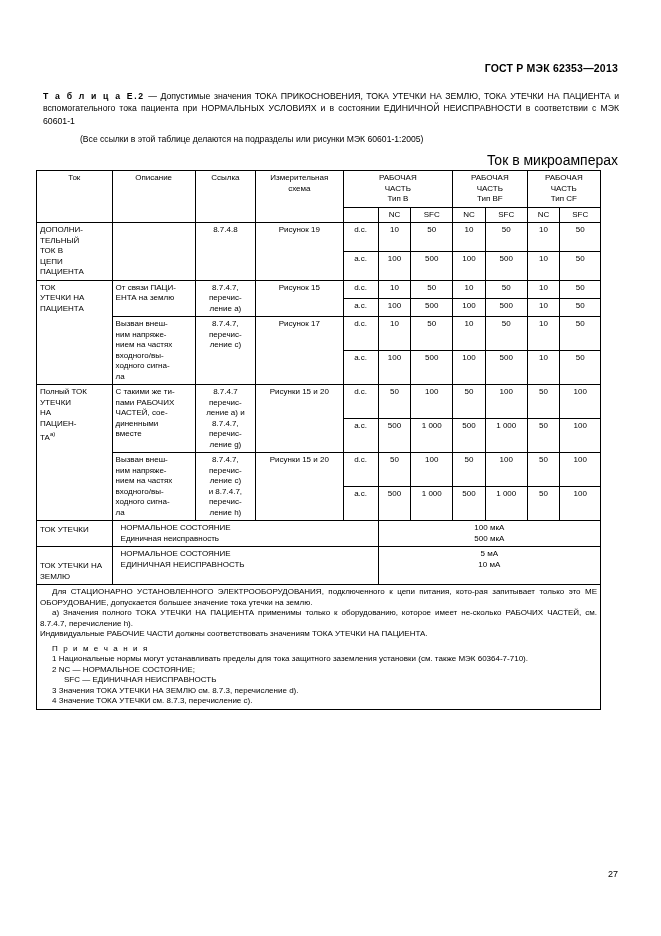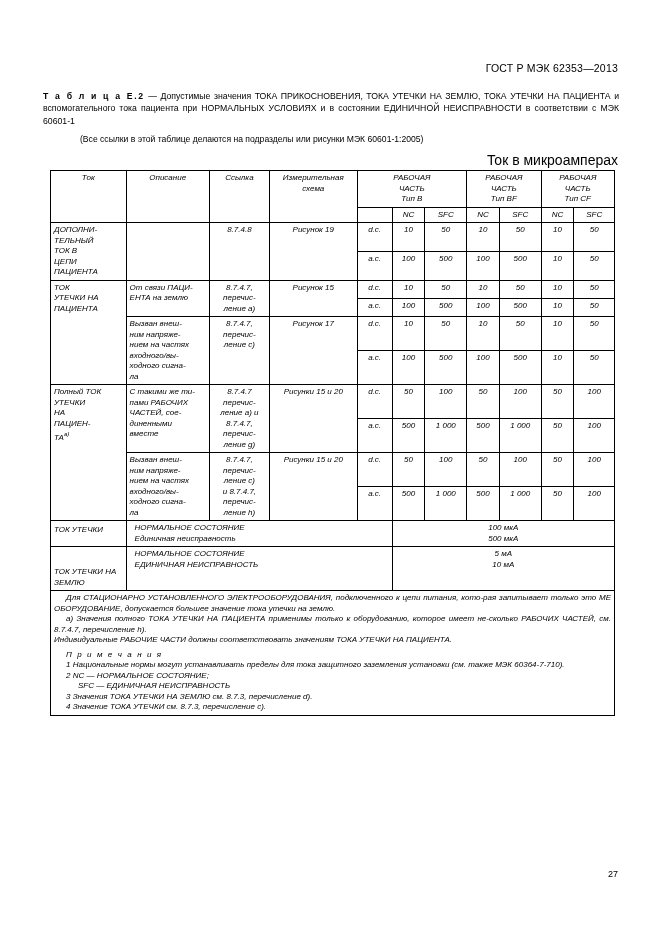--- a/index.html
+++ b/index.html
@@ -20,21 +20,21 @@
     left: 0; top: 0;
     width: 661px;
     height: 936px;
     padding: 0;
   }
   .header {
     position: absolute;
     right: 43px;
     top: 62px;
     font-size: 10.5px;
-    font-weight: normal;
+    font-weight: bold;
     letter-spacing: 0.2px;
   }
   .intro {
     position: absolute;
     left: 43px;
     top: 90px;
     width: 576px;
     font-size: 8.7px;
     line-height: 12.4px;
     text-align: justify;
@@ -53,27 +53,26 @@
   }
   .units {
     position: absolute;
     right: 43px;
     top: 152px;
     font-size: 14px;
   }
 
   table.maintable {
     position: absolute;
-    left: 50px;
+    left: 36px;
     top: 170px;
     width: 565px;
     border-collapse: collapse;
     font-size: 8px;
     table-layout: fixed;
-    font-style: italic;
   }
   table.maintable td, table.maintable th {
     border: 1px solid #000000;
     padding: 2px 3px;
     vertical-align: top;
     font-weight: normal;
     font-size: 8px;
     line-height: 10.5px;
   }
   th.hcell {
@@ -332,21 +331,21 @@
           <div>НОРМАЛЬНОЕ СОСТОЯНИЕ</div>
           <div>Единичная неисправность</div>
         </td>
         <td colspan="6" class="lk-val">
           <div>100 мкА</div>
           <div>500 мкА</div>
         </td>
       </tr>
 
       <tr>
-        <td class="lk-label" style="padding-top:20px">ТОК УТЕЧКИ НА ЗЕМЛЮ</td>
+        <td class="lk-label" style="padding-top:14px">ТОК УТЕЧКИ НА ЗЕМЛЮ</td>
         <td colspan="4" class="lk-cond" style="padding-left:8px">
           <div>НОРМАЛЬНОЕ СОСТОЯНИЕ</div>
           <div>ЕДИНИЧНАЯ НЕИСПРАВНОСТЬ</div>
         </td>
         <td colspan="6" class="lk-val">
           <div>5 мА</div>
           <div>10 мА</div>
         </td>
       </tr>
 

